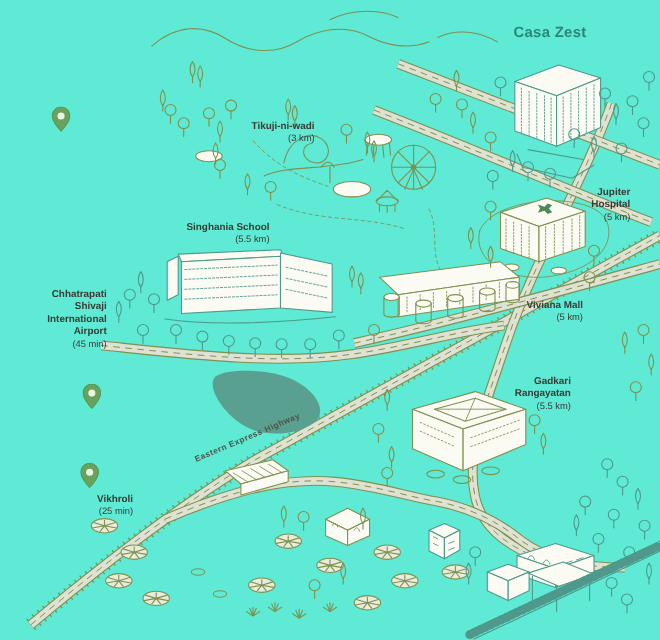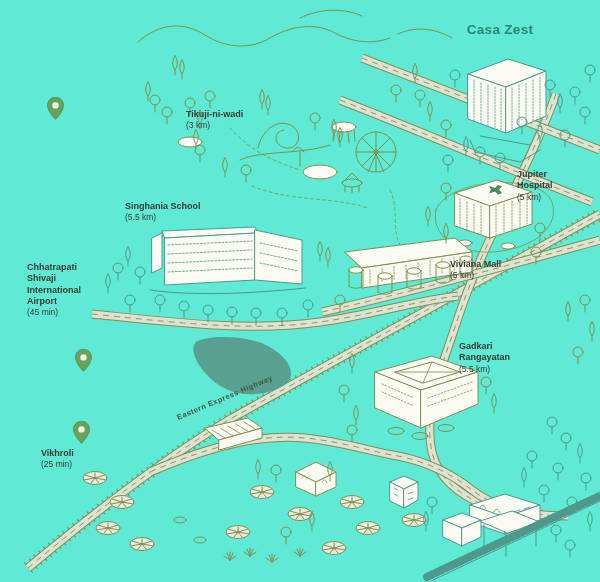--- a/index.html
+++ b/index.html
@@ -10,21 +10,21 @@
   .o{stroke:#7e914f;}
   .t{stroke:#4e998b;}
   .w{fill:#fbfbf4;}
   .thin{stroke-width:.8;}
   .dash{stroke-dasharray:3 3;stroke-width:.8;}
   .road-ties{stroke:#7e914f;stroke-width:13;stroke-dasharray:1.2 5;fill:none;}
   .road-case{stroke:#7e914f;stroke-width:9;fill:none;}
   .road-fill{stroke:#dfe1d3;stroke-width:7;fill:none;}
   .road-dash{stroke:#7e914f;stroke-width:.9;stroke-dasharray:6 5;fill:none;}
   .lake{fill:#5aa090;stroke:none;}
-  .lbl{position:absolute;text-align:left;color:#3a3a33;
+  .lbl{position:absolute;text-align:right;color:#3a3a33;
        font:700 9px/1.25 "Liberation Sans",sans-serif;}
   .lbl .dist{font-weight:400;font-size:8.5px;}
   .title-lbl{position:absolute;text-align:center;color:#2b8578;
        font:700 13.5px/1.2 "Liberation Sans",sans-serif;letter-spacing:.3px;}
   .road-lbl{position:absolute;text-align:center;color:#4c5442;
        font:700 7.5px/1 "Liberation Sans",sans-serif;letter-spacing:.5px;
        transform:rotate(-23deg);}
   .pin{position:absolute;width:17px;height:23px;}
 </style>
 </head>
@@ -353,24 +353,24 @@
     <div class="dist">(3 km)</div>
   </div>
   <div class="lbl" style="left:517px;top:169px;width:56px">
     <div>Jupiter Hospital</div>
     <div class="dist">(5 km)</div>
   </div>
   <div class="lbl" style="left:125px;top:201px;width:120px">
     <div>Singhania School</div>
     <div class="dist">(5.5 km)</div>
   </div>
-  <div class="lbl" style="left:450px;top:259px;width:80px">
+  <div class="lbl" style="left:450px;top:272px;width:80px">
     <div>Viviana Mall</div>
     <div class="dist">(5 km)</div>
   </div>
-  <div class="lbl" style="left:459px;top:341px;width:72px">
+  <div class="lbl" style="left:447px;top:341px;width:72px">
     <div>Gadkari Rangayatan</div>
     <div class="dist">(5.5 km)</div>
   </div>
 
   <div class="road-lbl" style="left:160px;top:394px;width:130px">Eastern Express Highway</div>
 
 </div>
 
 </body></html>

